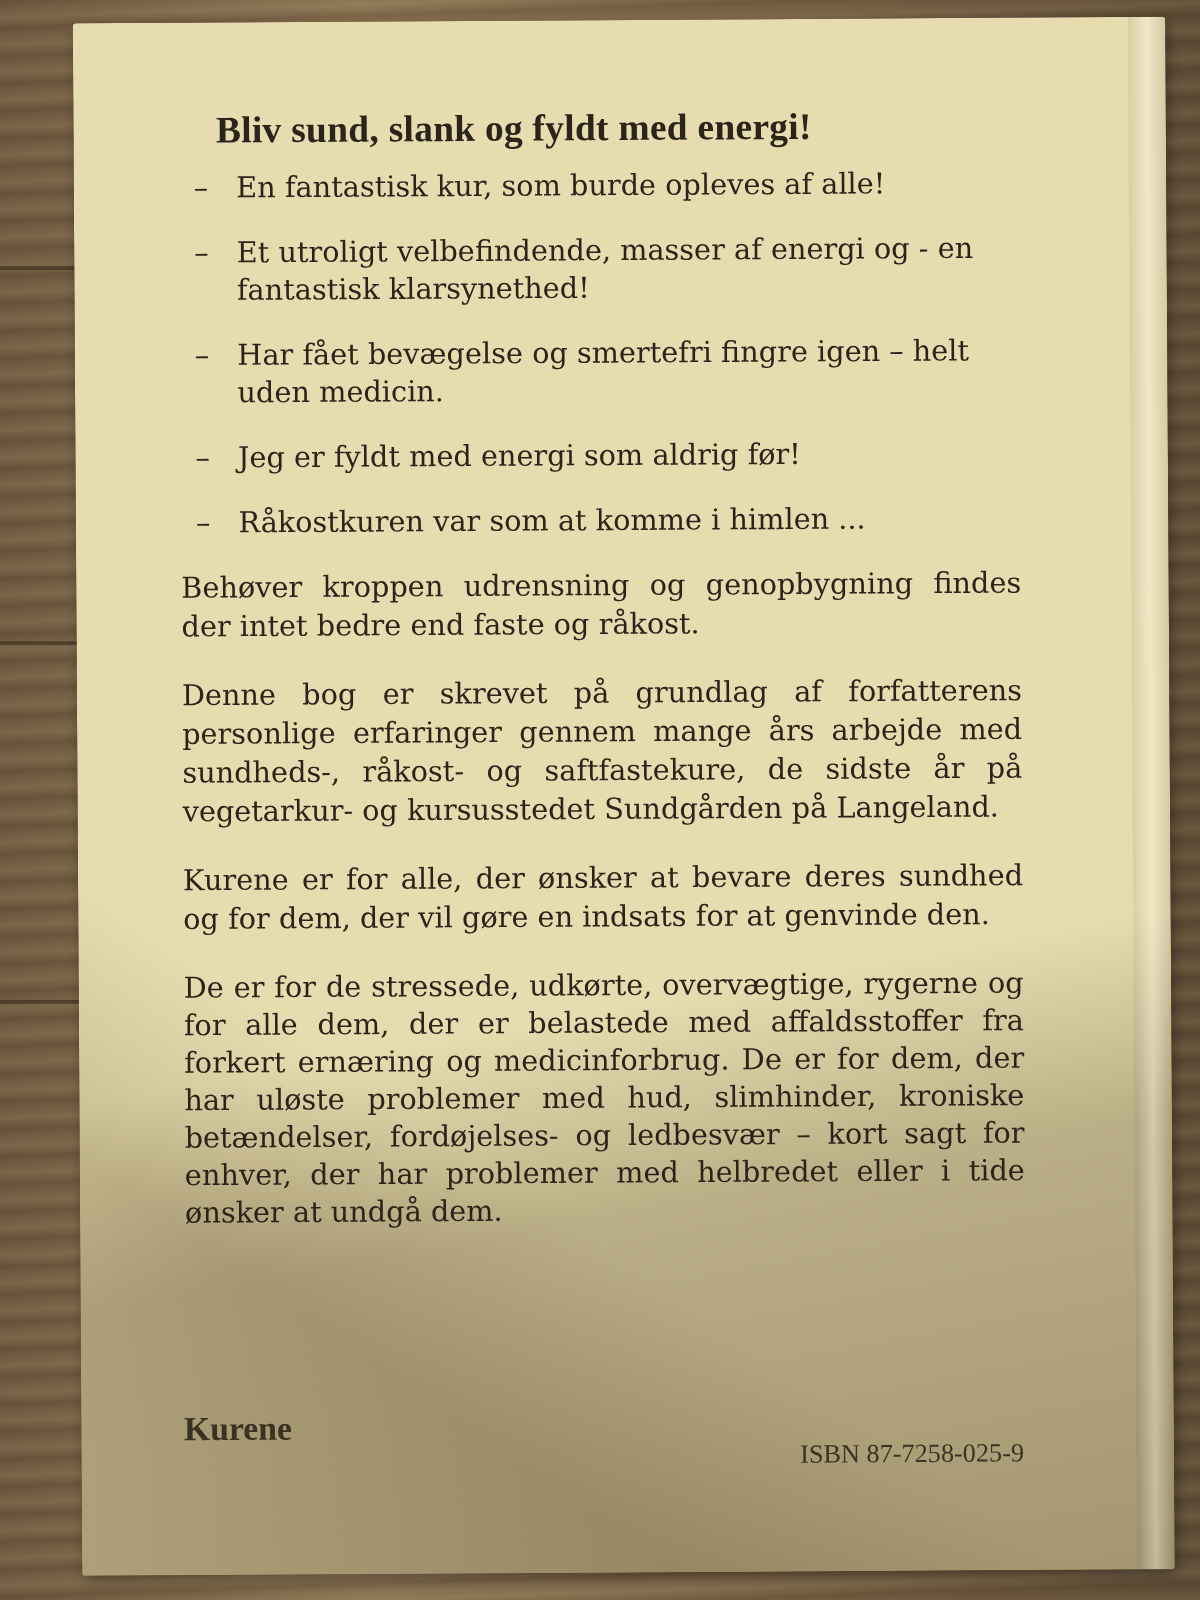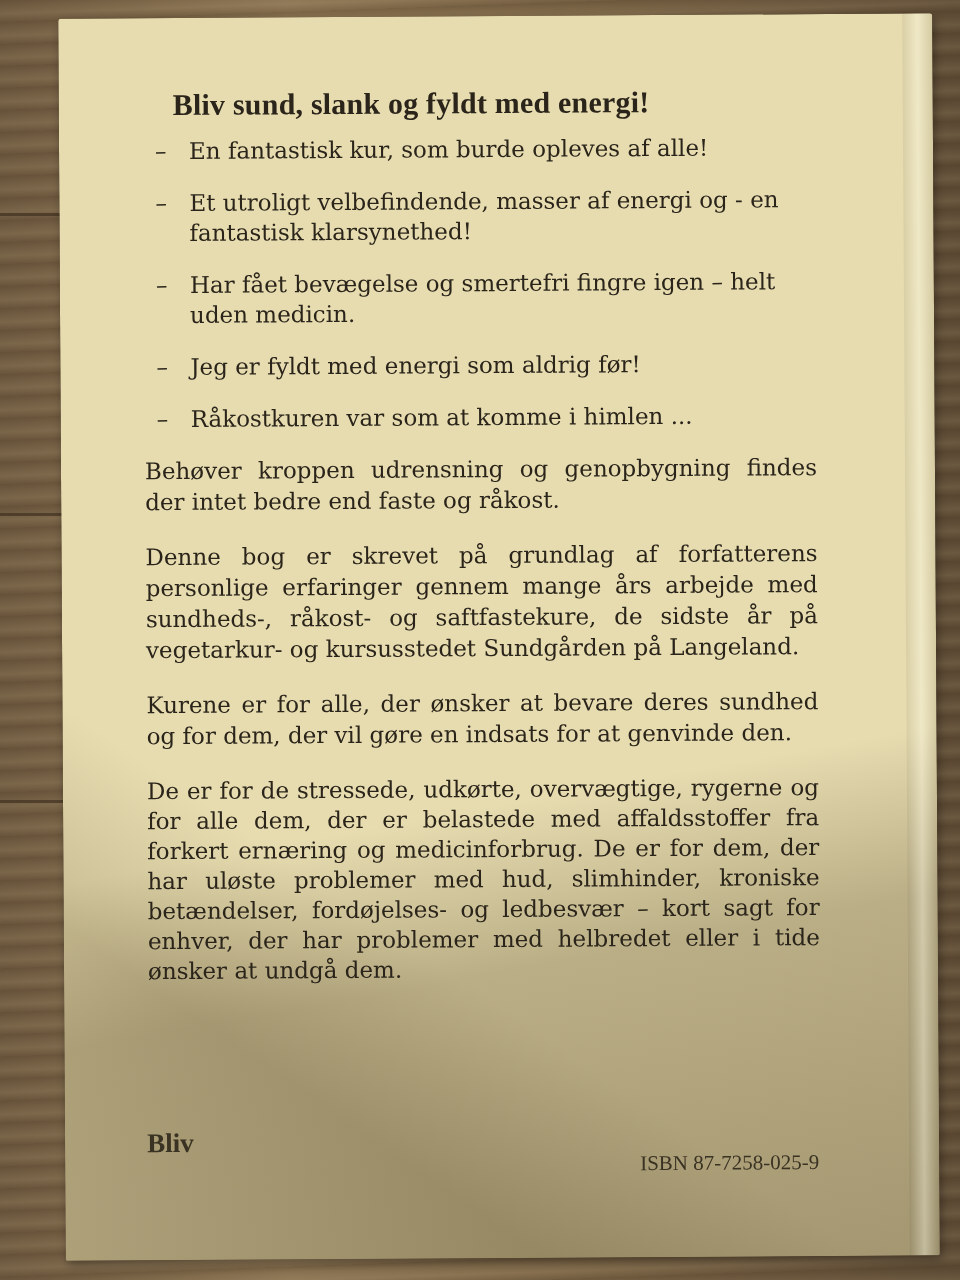--- a/index.html
+++ b/index.html
@@ -130,15 +130,15 @@
         <span class="quote-text">Råkostkuren var som at komme i himlen ...</span>
       </li>
     </ul>
 
     <p class="para">Behøver kroppen udrensning og genopbygning findes der intet bedre end faste og råkost.</p>
     <p class="para">Denne bog er skrevet på grundlag af forfatterens personlige erfaringer gennem mange års arbejde med sundheds-, råkost- og saftfastekure, de sidste år på vegetarkur- og kursusstedet Sundgården på Langeland.</p>
     <p class="para">Kurene er for alle, der ønsker at bevare deres sundhed og for dem, der vil gøre en indsats for at genvinde den.</p>
     <p class="para tight">De er for de stressede, udkørte, overvægtige, rygerne og for alle dem, der er belastede med affaldsstoffer fra forkert ernæring og medicinforbrug. De er for dem, der har uløste problemer med hud, slimhinder, kroniske betændelser, fordøjelses- og ledbesvær – kort sagt for enhver, der har problemer med helbredet eller i tide ønsker at undgå dem.</p>
   </div>
 
-  <div class="footer-publisher">Bliv</div>
+  <div class="footer-publisher">Kurene</div>
   <div class="footer-isbn">ISBN 87-7258-025-9</div>
 </div>
 
 </body></html>

